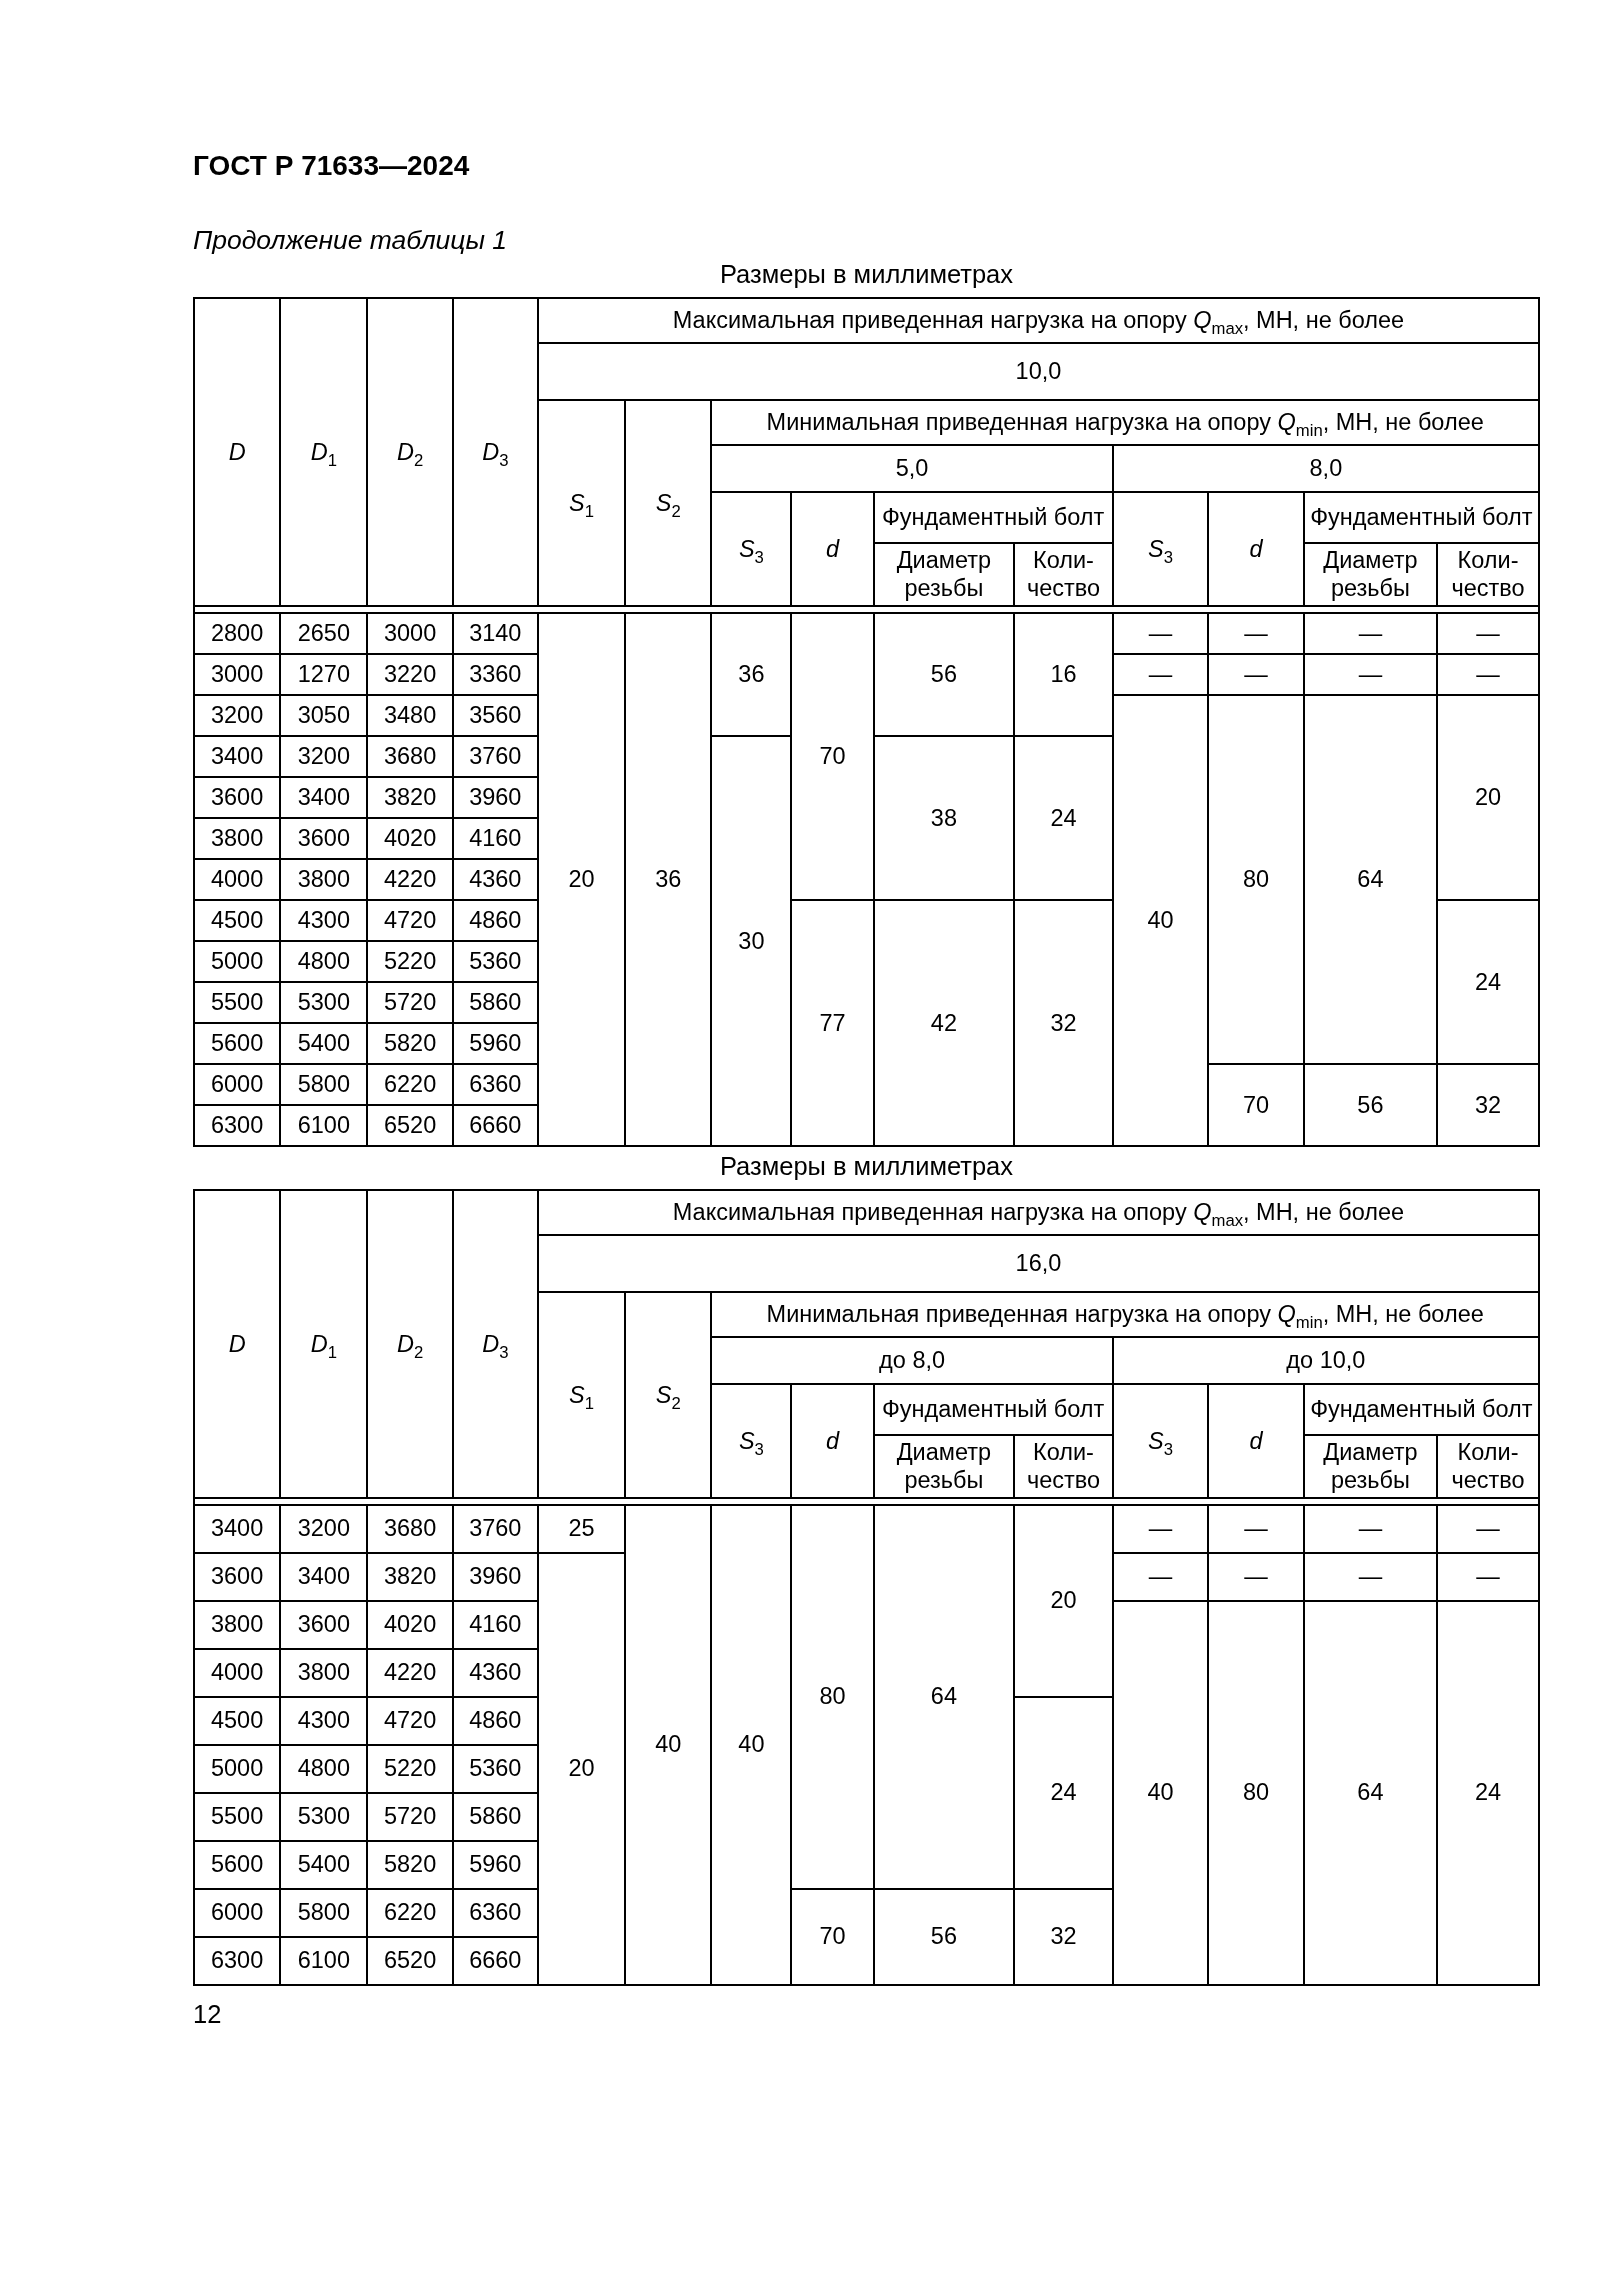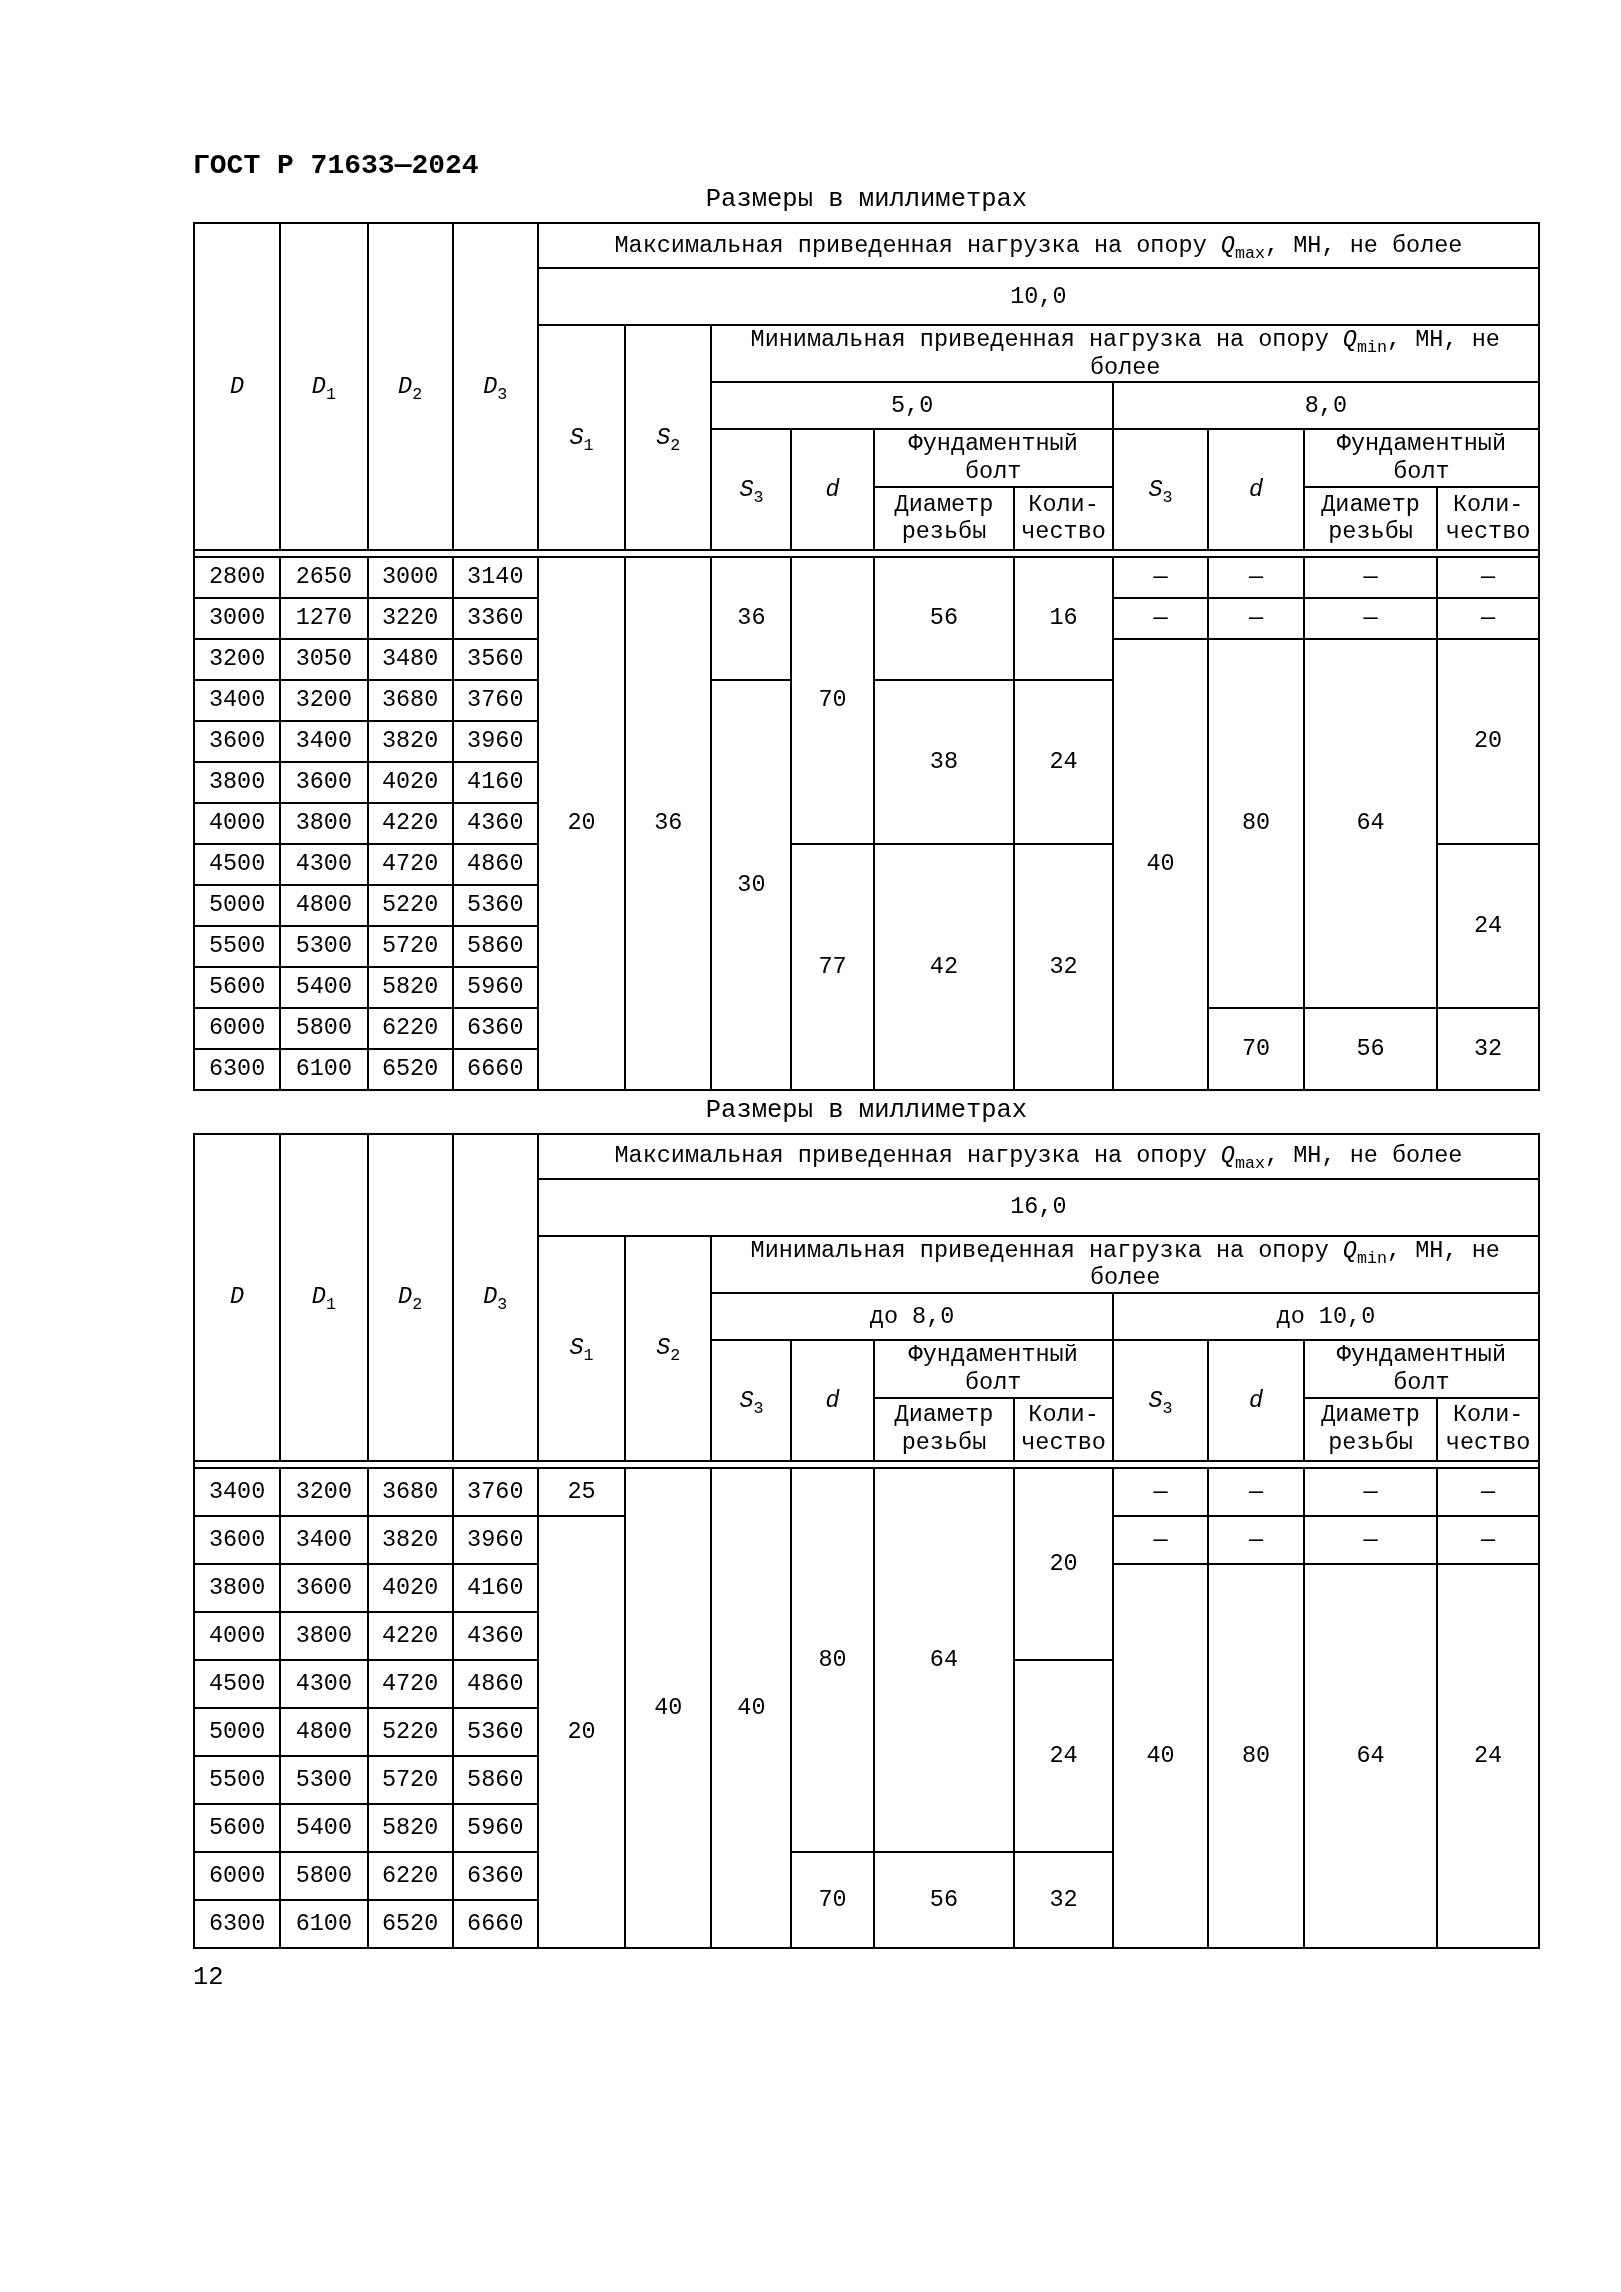--- a/index.html
+++ b/index.html
@@ -2,21 +2,21 @@
 <html><head>
 <meta charset="utf-8">
 <style>
   html, body { margin:0; padding:0; background:#fff; }
   body {
     width:1621px; height:2293px;
     font-family:"Liberation Sans","DejaVu Sans",sans-serif;
     color:#000; background:#fff;
     -webkit-font-smoothing:antialiased;
   }
-  .page { padding:0 81px 0 193px; box-sizing:border-box;font-family:Liberation Mono, monospace; }
+  .page { padding:0 81px 0 193px; box-sizing:border-box; }
 
   .doc-number { margin-top:152px; font-size:28px; font-weight:bold; line-height:1; }
   .caption    { margin-top:45px; font-size:26.5px; font-style:italic; line-height:1.15; }
   .units      { margin-top:4.9px; font-size:25.5px; text-align:center; line-height:1.15; }
   .page-number{ margin-top:16px; font-size:25.5px; line-height:1; }
 
   table.gost {
     width:100%; margin-top:7.8px;
     border-collapse:collapse; table-layout:fixed;
     border-top:2.9px solid #000; border-bottom:2.9px solid #000;
@@ -48,20 +48,21 @@
   .t2 tbody tr { height:48px; }
 </style>
 </head>
 <body>
 
 <div class="page">
 
   <div class="doc-number">ГОСТ Р 71633—2024</div>
 
   <section>
+    <div class="caption">Продолжение таблицы 1</div>
     <div class="units">Размеры в миллиметрах</div>
     <table class="gost t1">
       <colgroup>
         <col style="width:84px">
           <col style="width:85px">
           <col style="width:83px">
           <col style="width:83px">
         <col style="width:85px">
           <col style="width:84px">
           <col style="width:78px">

